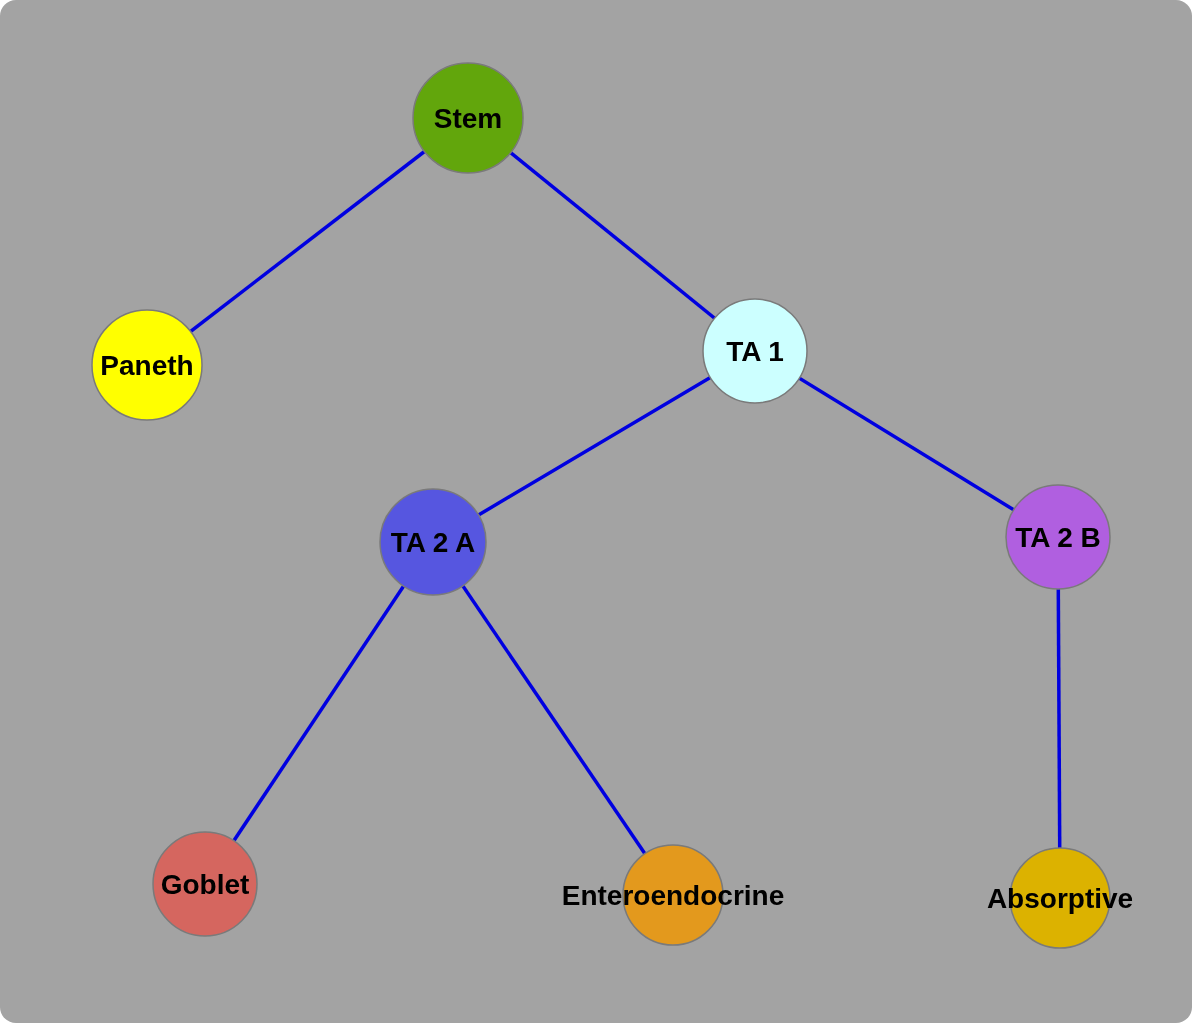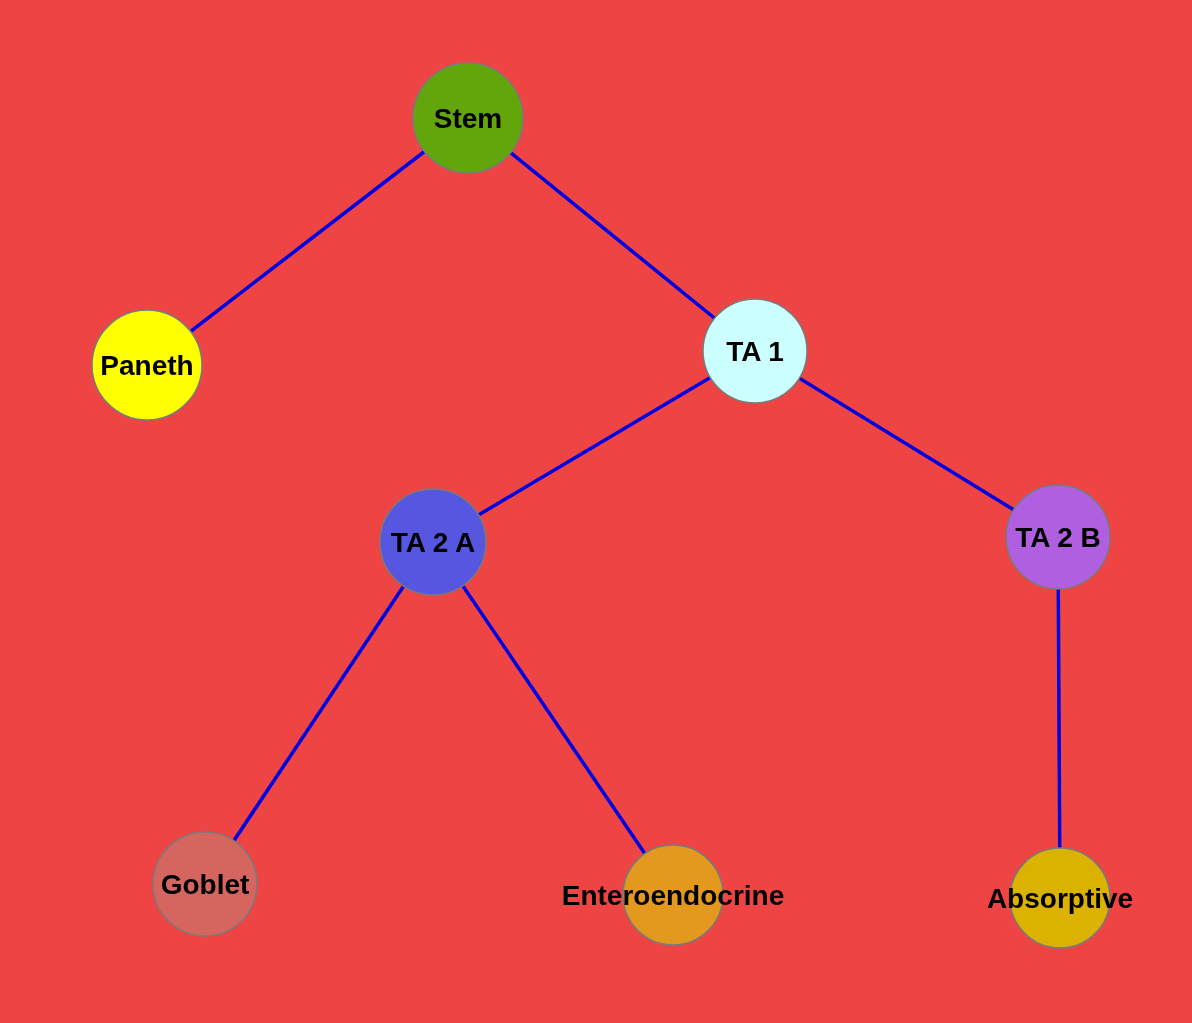--- a/index.html
+++ b/index.html
@@ -24,21 +24,21 @@
       font-weight: bold;
       font-size: 28px;
       text-anchor: middle;
       dominant-baseline: central;
       pointer-events: none;
     }
   </style>
 </head>
 <body>
 
-<div id="stage" style="background-color: #ef4444;">
+<div id="stage" style="background-color: #a3a3a3; border-radius: 16px;">
   <svg id="graph-canvas" viewBox="0 0 1192 1023" xmlns="http://www.w3.org/2000/svg">
     <g id="edges-layer">
         <line x1="468" y1="118" x2="147" y2="365" stroke="#0000e0" stroke-width="3.5"></line>
         <line x1="468" y1="118" x2="755" y2="351" stroke="#0000e0" stroke-width="3.5"></line>
         <line x1="755" y1="351" x2="433" y2="542" stroke="#0000e0" stroke-width="3.5"></line>
         <line x1="755" y1="351" x2="1058" y2="537" stroke="#0000e0" stroke-width="3.5"></line>
         <line x1="433" y1="542" x2="205" y2="884" stroke="#0000e0" stroke-width="3.5"></line>
         <line x1="433" y1="542" x2="673" y2="895" stroke="#0000e0" stroke-width="3.5"></line>
         <line x1="1058" y1="537" x2="1060" y2="898" stroke="#0000e0" stroke-width="3.5"></line>
       </g>

